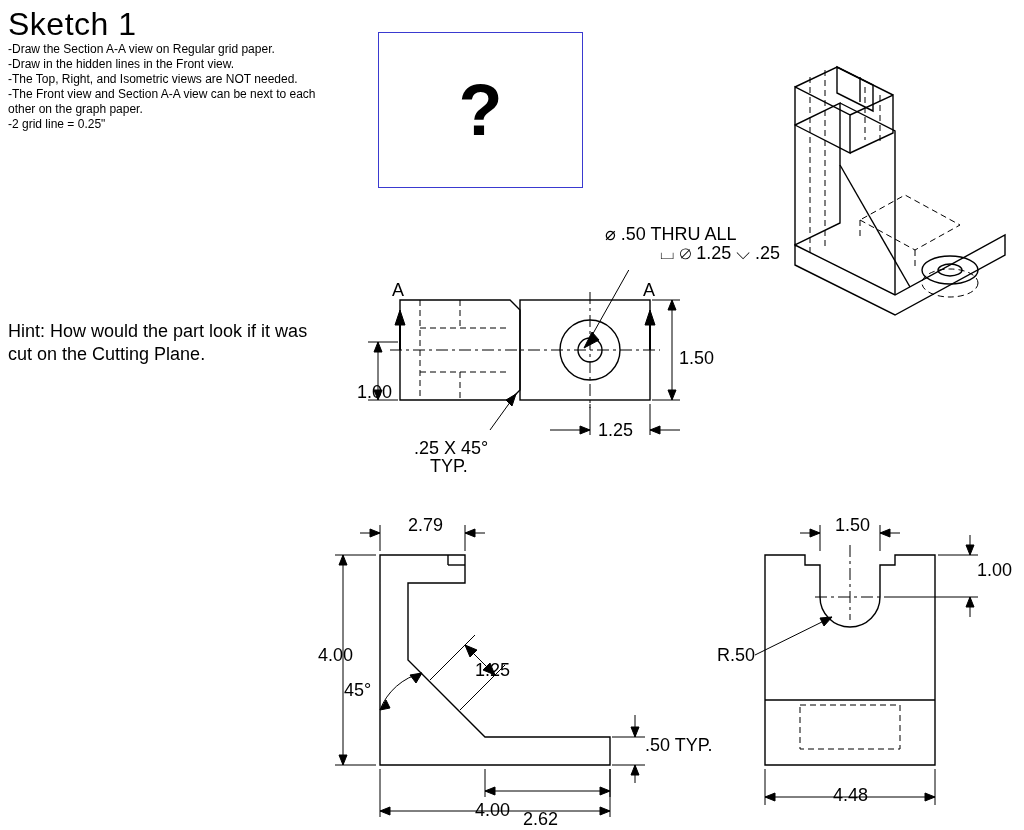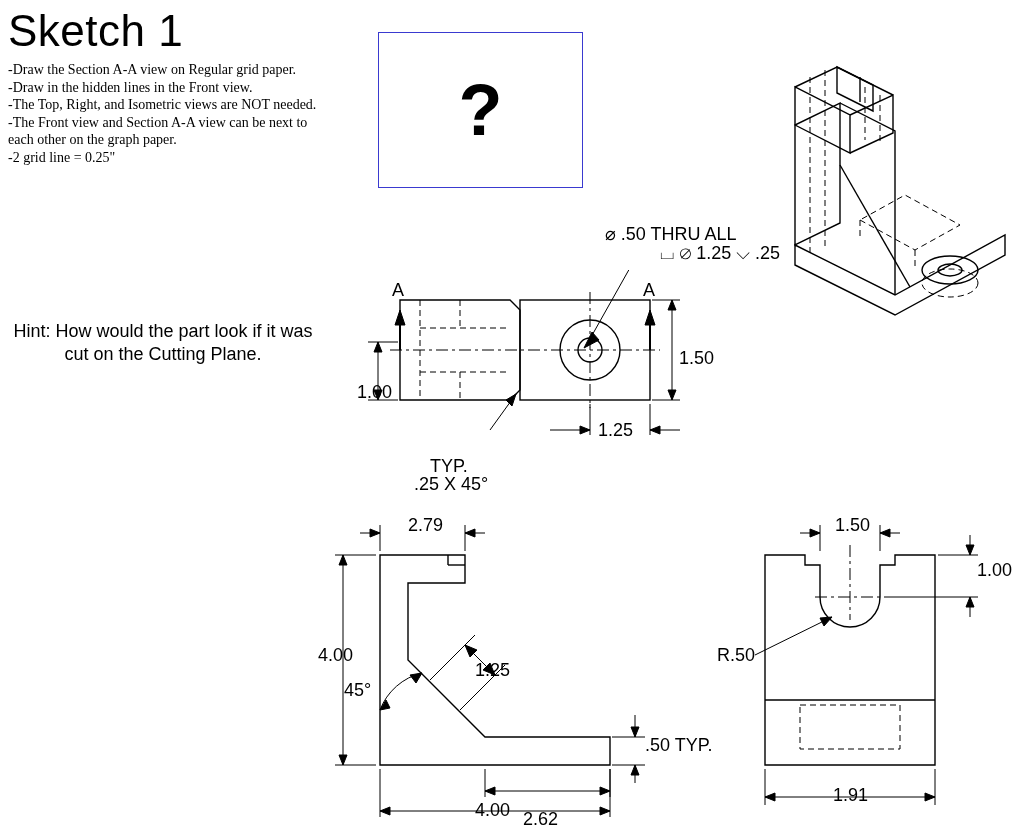--- a/index.html
+++ b/index.html
@@ -10,41 +10,39 @@
     font-family: "Century Gothic", "Futura", Arial, sans-serif;
     background: #fff;
     color: #000;
     position: relative;
     font-size: 18px;
   }
   .title {
     position: absolute;
     left: 8px;
     top: 6px;
-    font-size: 44px;
+    font-size: 32px;
     font-weight: 300;
     letter-spacing: 0.5px;
   }
   .instructions {
     position: absolute;
     left: 8px;
-    top: 61px;
+    top: 42px;
     width: 310px;
-    font-size: 14px;
+    font-size: 12px;
     line-height: 1.25;
-    font-family: Liberation Serif, serif;
   }
   .hint {
     position: absolute;
     left: 8px;
     top: 320px;
     width: 310px;
     font-size: 18px;
     line-height: 1.25;
-    text-align: center;
   }
   .question-box {
     position: absolute;
     left: 378px;
     top: 32px;
     width: 203px;
     height: 154px;
     border: 1px solid #3a3ad0;
     display: flex;
     align-items: center;
@@ -138,21 +136,21 @@
 
   <line class="thin" x1="226" y1="76" x2="280" y2="-20"></line>
   <polygon class="arrow" points="224,78 232,62 239,70"></polygon>
 </svg>
 
 <div class="diagram-label" style="left:392px; top:280px;">A</div>
 <div class="diagram-label" style="left:643px; top:280px;">A</div>
 <div class="diagram-label" style="left:357px; top:382px;">1.00</div>
 <div class="diagram-label" style="left:679px; top:348px;">1.50</div>
 <div class="diagram-label" style="left:598px; top:420px;">1.25</div>
-<div class="diagram-label" style="left:414px; top:438px;margin-top:36px;">.25 X 45°</div>
+<div class="diagram-label" style="left:414px; top:438px;">.25 X 45°</div>
 <div class="diagram-label" style="left:430px; top:456px;text-align:center;">TYP.</div>
 <div class="diagram-label" style="left:605px; top:223px;">⌀ .50 THRU ALL</div>
 <div class="diagram-label" style="left:660px; top:243px;">⌴ ⌀ 1.25 ⌵ .25</div>
 
 <svg style="left:765px; top:55px;" width="255" height="300">
   <g class="med">
 
     <path d="M30 210 L130 260 L240 200 L240 180 L130 240 L30 190 Z"></path>
     <path d="M30 190 L30 70 L75 48 L75 168 Z"></path>
     <path d="M75 48 L130 76 L130 240"></path>
@@ -286,13 +284,13 @@
     <line x1="215" y1="264" x2="215" y2="300"></line>
     <line x1="45" y1="292" x2="215" y2="292"></line>
     <polygon class="arrow" points="45,292 55,288 55,296"></polygon>
     <polygon class="arrow" points="215,292 205,288 205,296"></polygon>
   </g>
 </svg>
 
 <div class="diagram-label" style="left:835px; top:515px;">1.50</div>
 <div class="diagram-label" style="left:977px; top:560px;">1.00</div>
 <div class="diagram-label" style="left:717px; top:645px;">R.50</div>
-<div class="diagram-label" style="left:833px; top:785px;">1.91</div>
+<div class="diagram-label" style="left:833px; top:785px;">4.48</div>
 
 </body></html>

